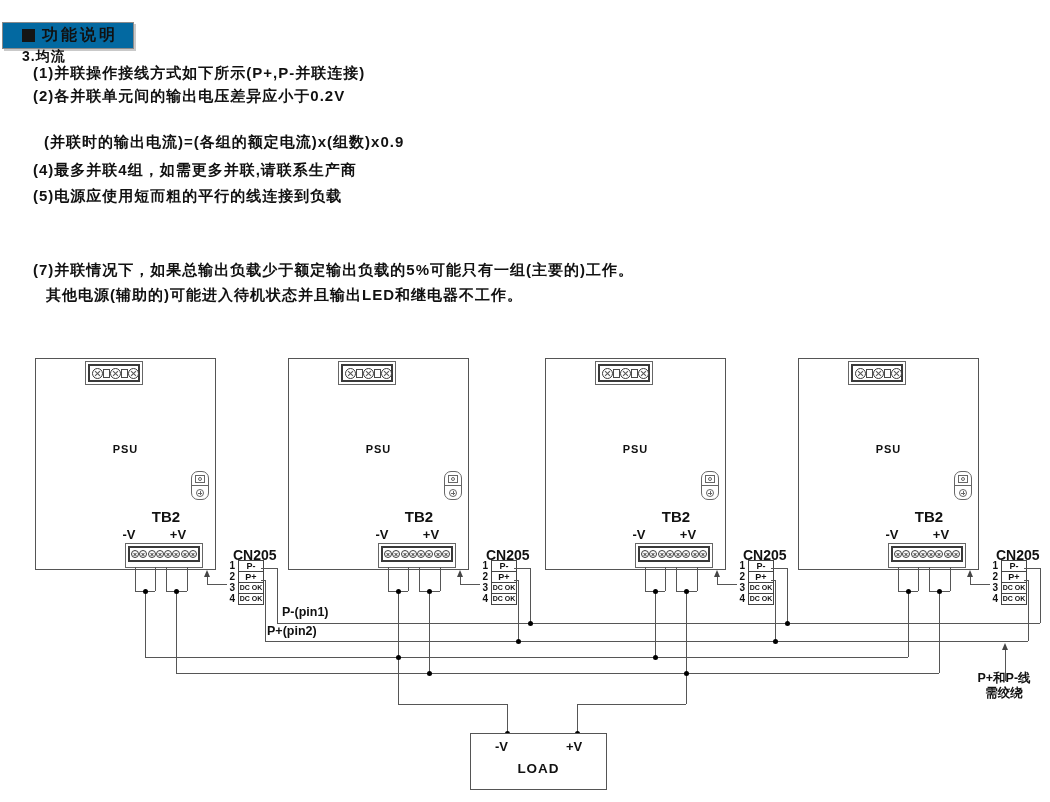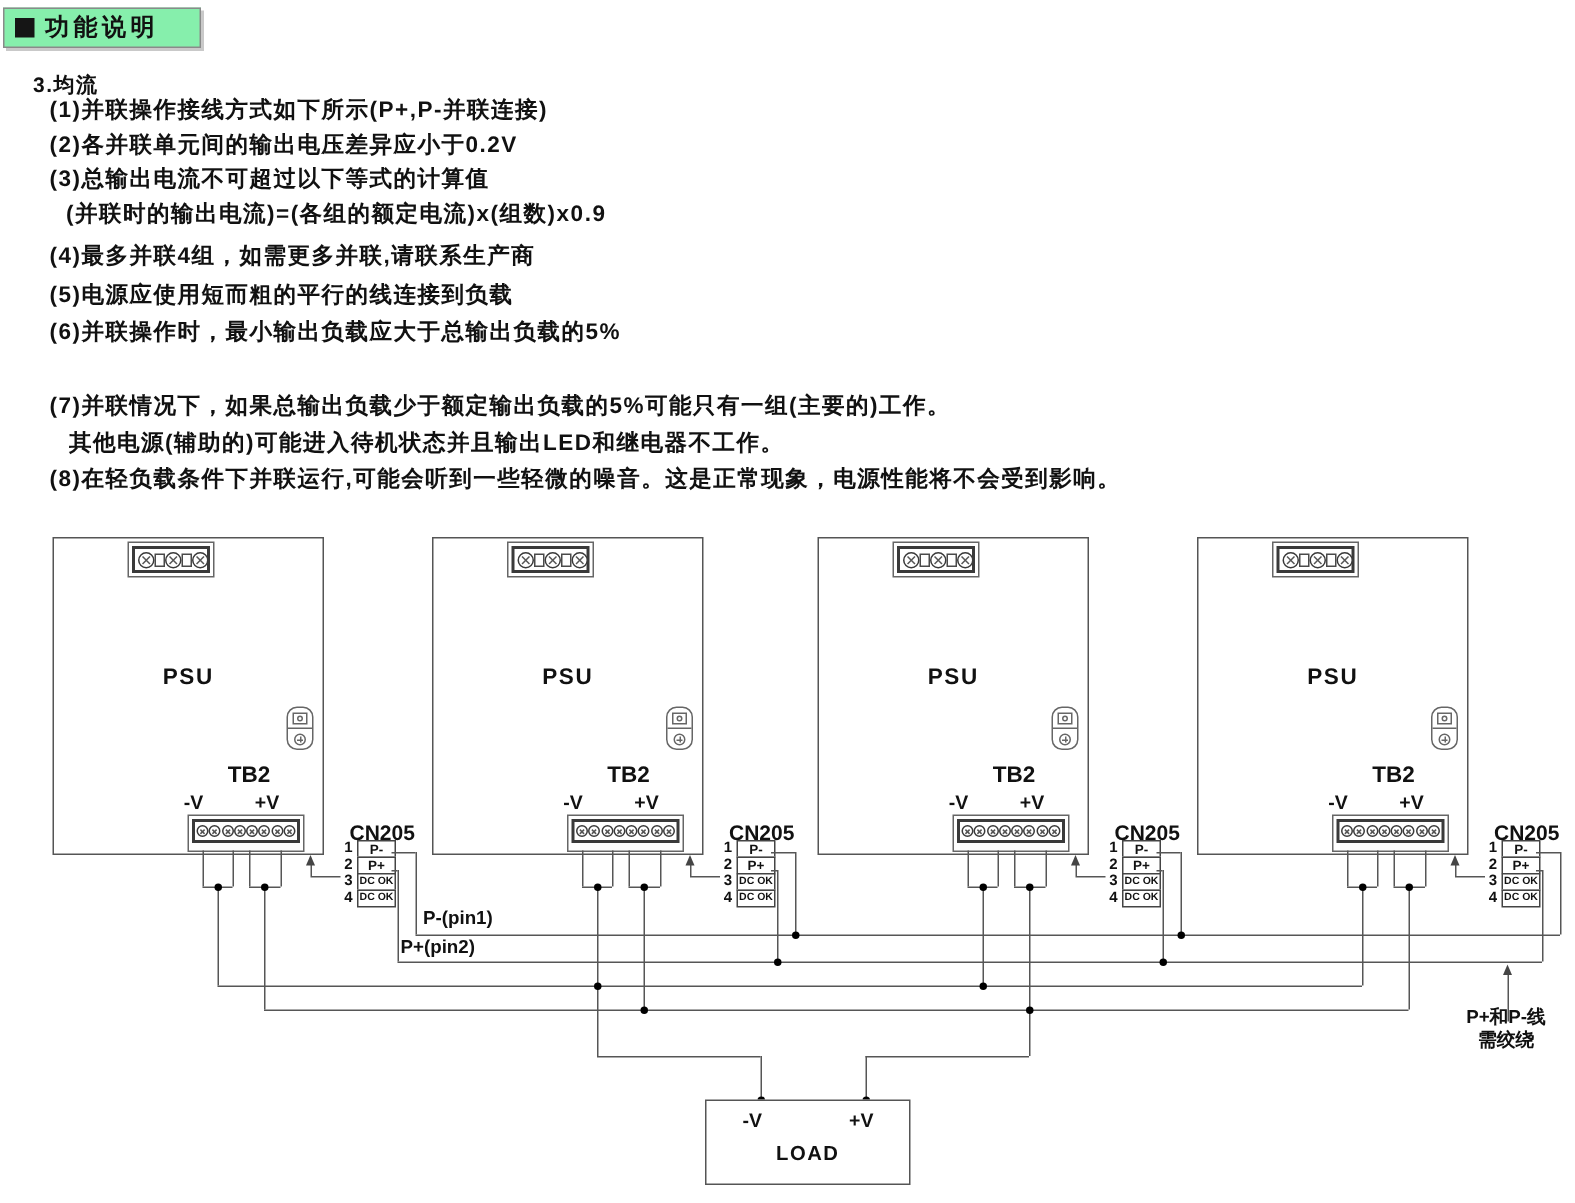--- a/index.html
+++ b/index.html
@@ -1,38 +1,38 @@
 <!DOCTYPE html>
 <html><head>
 <meta charset="utf-8">
 <style>
   html,body{margin:0;padding:0;background:#fff}
   body{width:1050px;height:802px;position:relative;font-family:"Liberation Sans","DejaVu Sans",sans-serif;color:#111;overflow:hidden}
   .page{position:absolute;inset:0;background:#fff}
 
   
-  .hdr{position:absolute;left:2px;top:5px;width:132px;height:27px;border:1px solid #8a8a8a;
-       box-shadow:2px 2px 0 #c9c9c9;display:flex;align-items:center;gap:7px;padding-left:7px;box-sizing:border-box;background:#86efac}
+  .hdr{position:absolute;left:2px;top:22px;width:132px;height:27px;border:1px solid #8a8a8a;
+       box-shadow:2px 2px 0 #c9c9c9;display:flex;align-items:center;gap:7px;padding-left:19px;box-sizing:border-box;background:#0369a1}
   .sq{width:13px;height:13px;background:#151515;flex:none}
   .hdr-t{font-size:16px;font-weight:bold;letter-spacing:3px;white-space:nowrap}
 
   
   .subtitle{position:absolute;left:22px;top:48px;font-size:14px;font-weight:bold;letter-spacing:1px;white-space:nowrap}
   .note{position:absolute;font-size:15px;font-weight:bold;letter-spacing:1px;white-space:nowrap}
 
   
   .psu{position:absolute;top:358px;width:181px;height:212px;border:1px solid #555;box-sizing:border-box;background:#fff}
   .topconn{position:absolute;left:49px;top:2px;width:58px;height:24px;border:1px solid #666;box-sizing:border-box;padding:2px;background:#fff}
   .topconn-in{width:100%;height:100%;border:2px solid #3a3a3a;box-sizing:border-box;display:flex;align-items:center;justify-content:space-between;padding:0 2px}
   .scr{width:11px;height:11px;border:1px solid #3a3a3a;border-radius:50%;position:relative;flex:none;box-sizing:border-box;background:#fff}
   .scr::before,.scr::after{content:"";position:absolute;left:1px;right:1px;top:50%;height:1px;background:#555}
   .scr::before{transform:rotate(45deg)}
   .scr::after{transform:rotate(-45deg)}
   .sp{width:7px;height:9px;border:1px solid #4a4a4a;flex:none;background:#fff;box-sizing:border-box}
-  .psu-label{position:absolute;left:0;right:0;top:84px;text-align:center;font-size:15px;font-weight:bold;letter-spacing:1px}
+  .psu-label{position:absolute;left:0;right:0;top:84px;text-align:center;font-size:11px;font-weight:bold;letter-spacing:1px}
   .sideconn{position:absolute;left:155px;top:112px;width:18px;height:29px;border:1px solid #666;border-radius:7px;box-sizing:border-box;background:#fff}
   .sc-mid{position:absolute;left:0;right:0;top:13px;height:1px;background:#666}
   .sc-sq{position:absolute;left:3px;top:3px;width:10px;height:8px;border:1px solid #666;box-sizing:border-box;display:flex;align-items:center;justify-content:center}
   .sc-c1{width:4px;height:4px;border:1px solid #666;border-radius:50%;box-sizing:border-box}
   .sc-c2{position:absolute;left:4px;top:17px;width:8px;height:8px;border:1px solid #666;border-radius:50%;box-sizing:border-box}
   .sc-c2::before{content:"";position:absolute;left:50%;top:1px;bottom:1px;width:1px;background:#666}
   .sc-c2::after{content:"";position:absolute;top:50%;left:1px;right:1px;height:1px;background:#666}
   .tb2{position:absolute;left:100px;top:149px;width:60px;text-align:center;font-size:15px;font-weight:bold}
   .nv{position:absolute;left:78px;top:168px;width:30px;text-align:center;font-size:13px;font-weight:bold}
   .pv{position:absolute;left:127px;top:168px;width:30px;text-align:center;font-size:13px;font-weight:bold}
@@ -70,28 +70,25 @@
 
   <div class="hdr">
     <span class="sq"></span>
     <span class="hdr-t">功能说明</span>
   </div>
 
   <div class="subtitle">3.均流</div>
 
   <div class="note" style="left:33px;top:64px">(1)并联操作接线方式如下所示(P+,P-并联连接)</div>
   <div class="note" style="left:33px;top:87px">(2)各并联单元间的输出电压差异应小于0.2V</div>
-  <div class="note" style="left:33px;top:110px">(3)总输出电流不可超过以下等式的计算值</div>
   <div class="note" style="left:44px;top:133px">(并联时的输出电流)=(各组的额定电流)x(组数)x0.9</div>
   <div class="note" style="left:33px;top:161px">(4)最多并联4组，如需更多并联,请联系生产商</div>
   <div class="note" style="left:33px;top:187px">(5)电源应使用短而粗的平行的线连接到负载</div>
-  <div class="note" style="left:33px;top:212px">(6)并联操作时，最小输出负载应大于总输出负载的5%</div>
   <div class="note" style="left:33px;top:261px">(7)并联情况下，如果总输出负载少于额定输出负载的5%可能只有一组(主要的)工作。</div>
   <div class="note" style="left:46px;top:286px">其他电源(辅助的)可能进入待机状态并且输出LED和继电器不工作。</div>
-  <div class="note" style="left:33px;top:310px">(8)在轻负载条件下并联运行,可能会听到一些轻微的噪音。这是正常现象，电源性能将不会受到影响。</div>
 
   <div>
 
     <div class="psu" style="left:35px">
       <div class="topconn">
           <div class="topconn-in">
         <i class="scr"></i>
             <b class="sp"></b>
             <i class="scr"></i>
             <b class="sp"></b>

